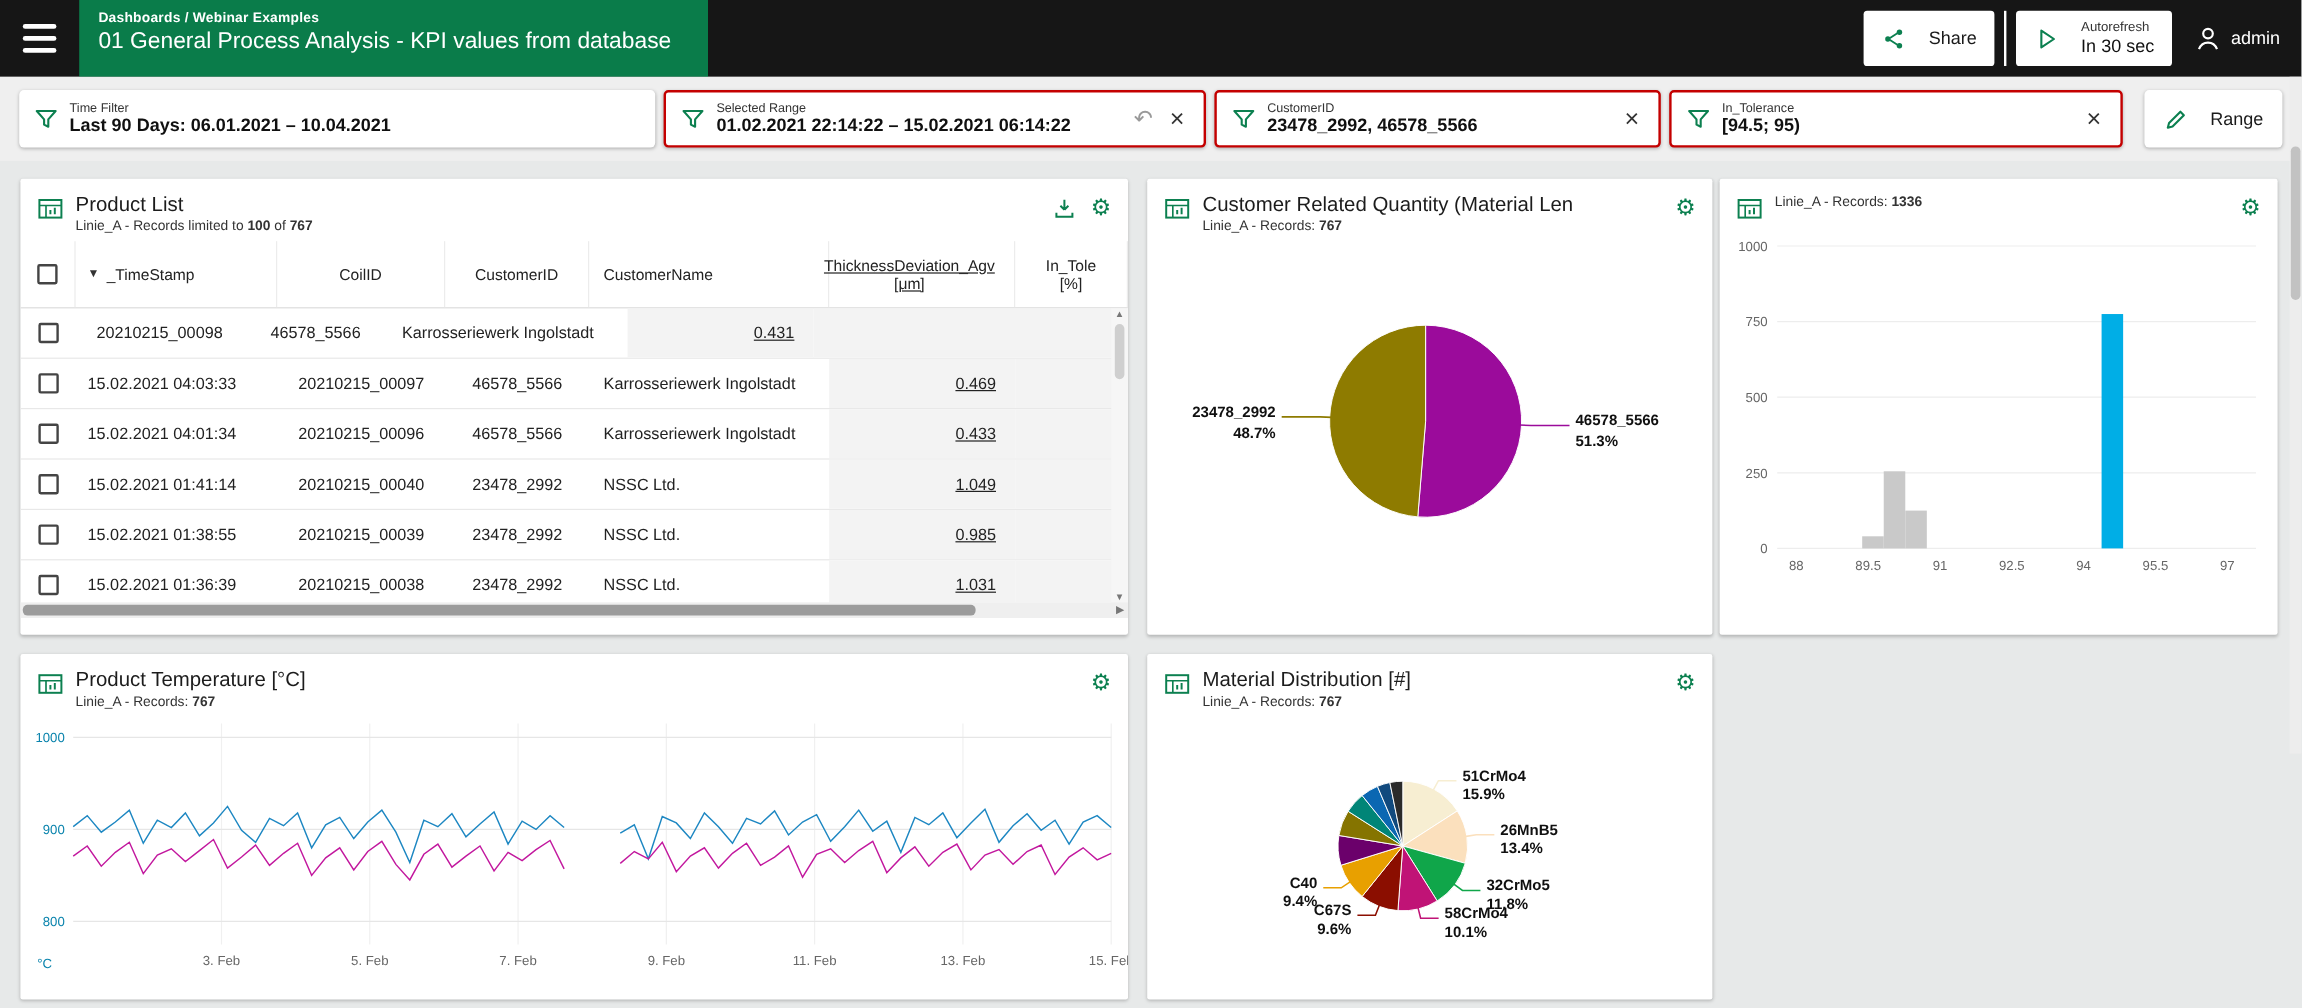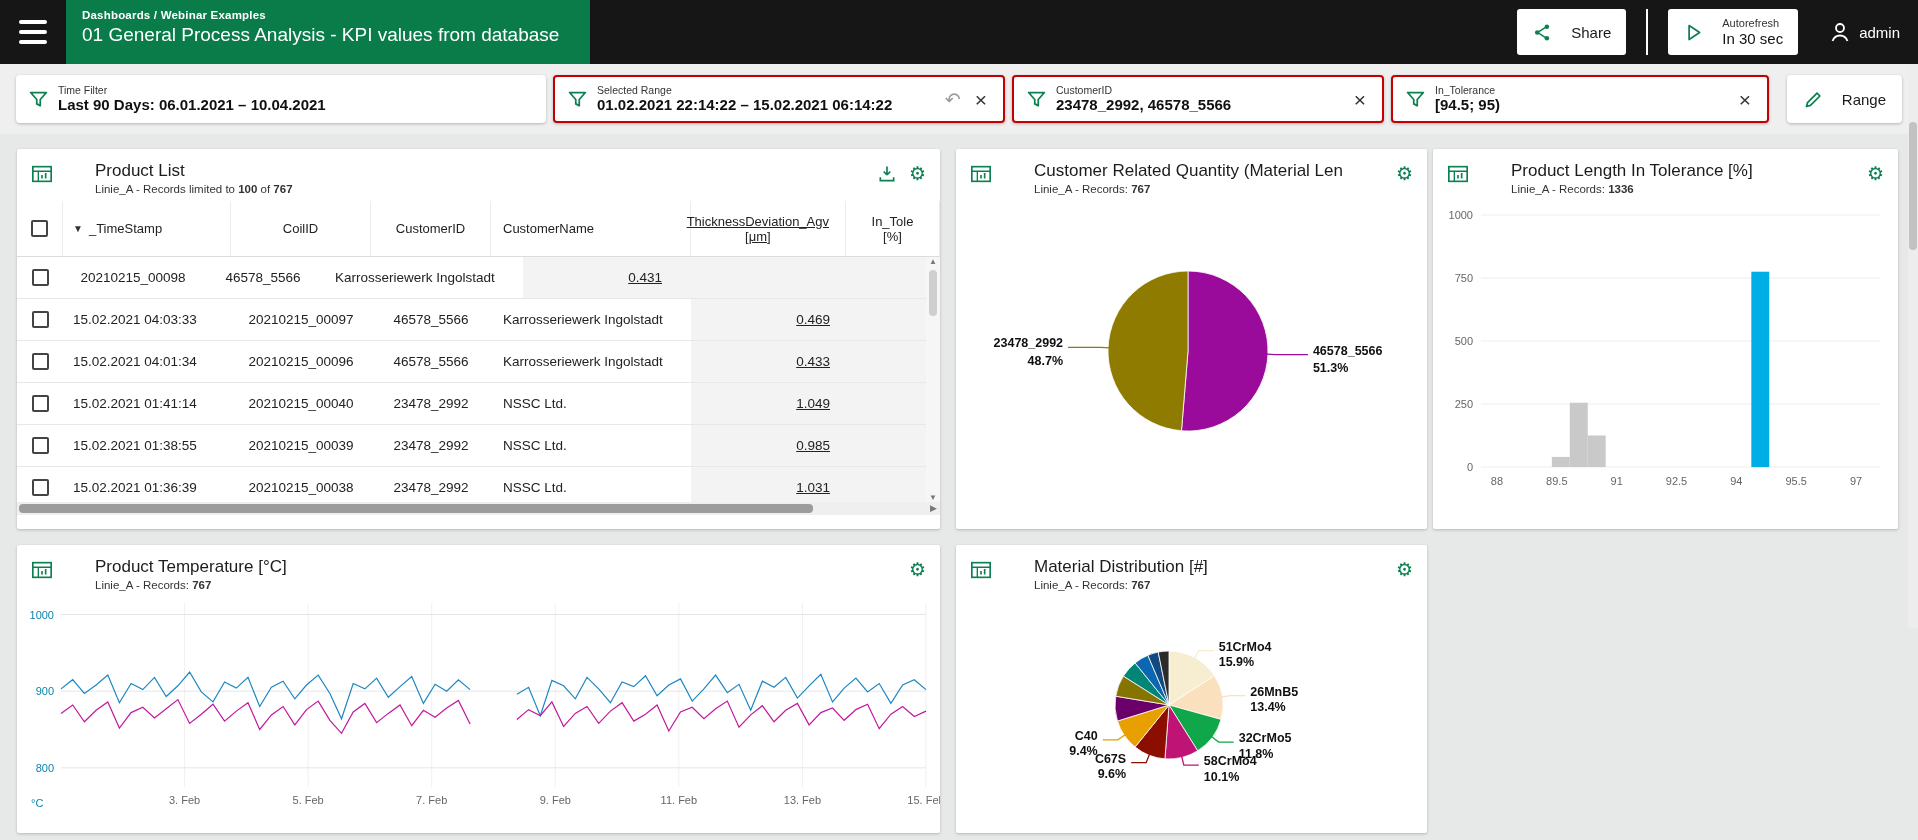--- a/index.html
+++ b/index.html
@@ -9,21 +9,21 @@
 
   
   .topbar { position:absolute; left:0; top:0; width:100%; height:64px; background:#161616;
     display:flex; align-items:center; }
   .hamburger { width:66px; height:64px; display:flex; flex-direction:column; gap:6px;
     align-items:center; justify-content:center; cursor:pointer; }
   .hamburger i { display:block; width:28px; height:4px; background:#fff; border-radius:2px; }
   .crumb-block { width:524px; height:64px; background:#0a7c4a; padding:9px 16px; color:#fff; }
   .crumb { font-size:11.5px; font-weight:bold; letter-spacing:.2px; }
   .ptitle-main { font-size:19px; margin-top:3px; white-space:nowrap; }
-  .top-right { margin-left:auto; display:flex; align-items:center; gap:20px; padding-right:18px; }
+  .top-right { margin-left:auto; display:flex; align-items:center; gap:8px; padding-right:18px; }
   .tbtn { border:none; background:#fff; border-radius:3px; height:46px; display:flex;
     align-items:center; gap:9px; padding:0 15px; font-size:15px; color:#1a1a1a;
     font-family:inherit; cursor:pointer; }
   .tdivider { width:2px; height:46px; background:#fff; }
   .ar { display:flex; flex-direction:column; align-items:flex-start; line-height:1.15; }
   .ar1 { font-size:11px; color:#333; }
   .ar2 { font-size:15px; color:#111; }
   .user { display:flex; align-items:center; gap:7px; color:#fff; font-size:15px;
     margin-left:10px; cursor:pointer; }
 
@@ -44,21 +44,21 @@
   .edit-chip { margin-left:auto; gap:9px; font-size:15px; color:#1a1a1a; padding:0 16px; }
 
   
   .panel { position:absolute; background:#fff; border-radius:2px;
     box-shadow:0 1px 3px rgba(0,0,0,.22); overflow:hidden; }
   .p-list  { left:17px;  top:149px; width:923px; height:380px; }
   .p-cust  { left:956px; top:149px; width:471px; height:380px; }
   .p-tolr  { left:1433px;top:149px; width:465px; height:380px; }
   .p-temp  { left:17px;  top:545px; width:923px; height:288px; }
   .p-mat   { left:956px; top:545px; width:471px; height:288px; }
-  .phead { display:flex; align-items:flex-start; padding:12px 14px 4px 14px;gap:32px; }
+  .phead { display:flex; align-items:flex-start; padding:12px 14px 4px 14px; }
   .picon { width:22px; height:22px; margin-right:10px; margin-top:2px; flex:0 0 auto; }
   .ptitles { flex:1; min-width:0; }
   .ptitle { font-size:17px; color:#1c1c1c; white-space:nowrap; overflow:hidden; }
   .psub { font-size:11.5px; color:#333; margin-top:2px; }
   .psub b { font-weight:bold; }
   .pactions { display:flex; align-items:center; gap:12px; margin-top:2px; }
   .gear { font-size:19px; color:#0c8050; line-height:22px; cursor:pointer; }
   .dl-ic { width:20px; height:20px; cursor:pointer; }
 
   
@@ -331,21 +331,20 @@
   </div>
 
   <div class="panel p-tolr">
     <div class="phead">
       <svg class="picon" viewBox="0 0 24 24">
         <rect x="2" y="4" width="20" height="16" fill="none" stroke="#0c8050" stroke-width="1.8"></rect>
         <path d="M2 9h20M8 9v11" stroke="#0c8050" stroke-width="1.5" fill="none"></path>
         <path d="M12 17v-4M16 17v-6" stroke="#0c8050" stroke-width="1.8"></path>
       </svg>
       <div class="ptitles">
-        <div class="ptitle">Product Length In Tolerance [%]</div>
         <div class="psub"><span>Linie_A - Records: </span><b>1336</b></div>
       </div>
       <div class="pactions">
           <span class="gear">⚙</span>
         </div>
     </div>
     <svg width="465" height="302">
         <line x1="48" y1="268" x2="447" y2="268" stroke="#ededed"></line>
         <text x="40" y="272" text-anchor="end" class="tick">0</text>
         <line x1="48" y1="205" x2="447" y2="205" stroke="#ededed"></line>

